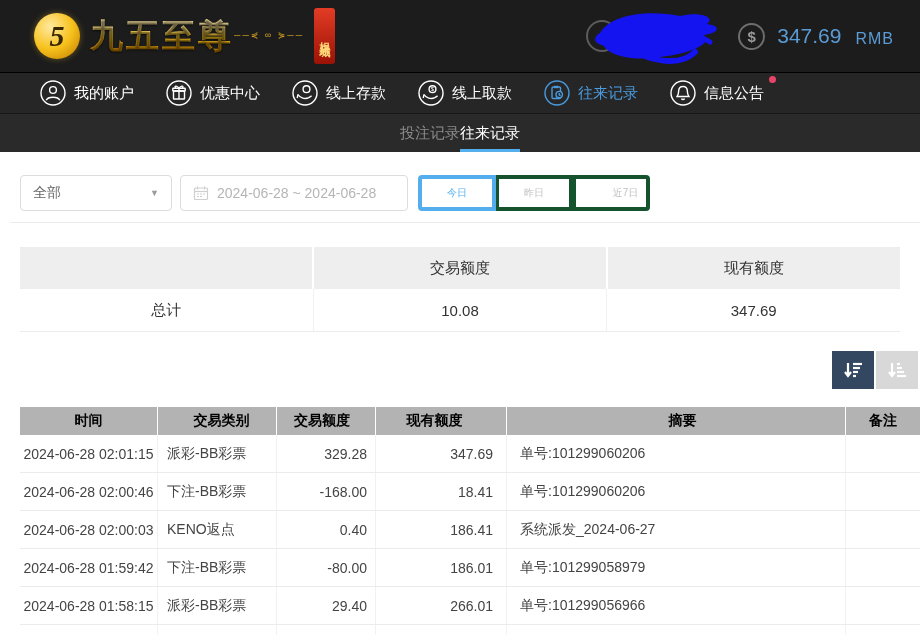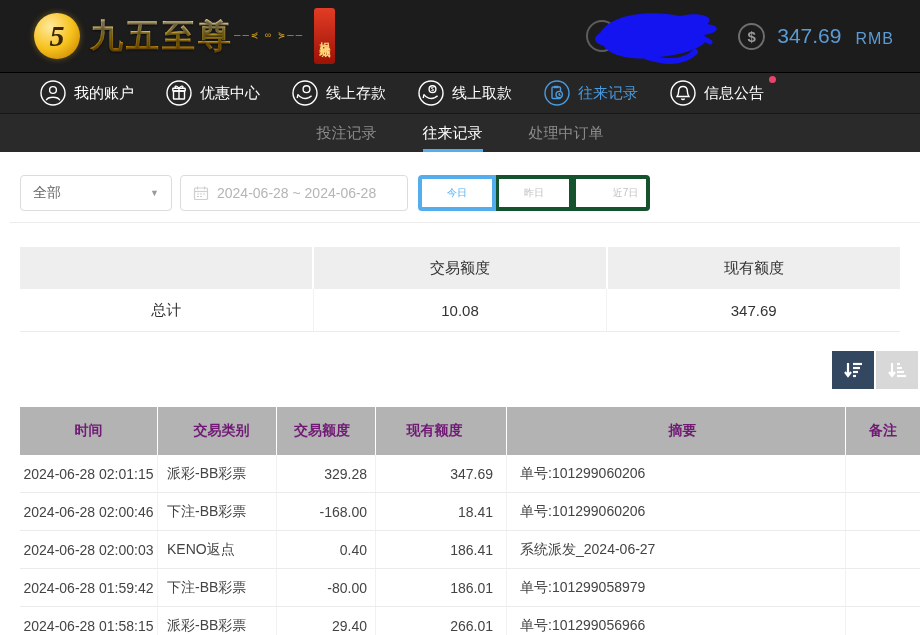--- a/index.html
+++ b/index.html
@@ -45,21 +45,21 @@
     padding-left:40px; gap:32px; }
   .nav-item { display:flex; align-items:center; gap:8px; color:#fff; font-size:15px;
     cursor:pointer; position:relative; }
   .nav-item svg { display:block; }
   .nav-item.active { color:#4a9ade; }
   .nav-dot { position:absolute; top:-4px; right:-12px; width:7px; height:7px;
     border-radius:50%; background:#e8446a; }
 
   
   .tabbar { height:39px; background:#2a2a2a; border-top:1px solid rgba(0,0,0,.45);
-    display:flex; align-items:stretch; justify-content:center; gap:46px; }
+    display:flex; align-items:stretch; justify-content:center; }
   .tab { color:#8b8b8b; font-size:15px; display:flex; align-items:center;
     cursor:pointer; border-bottom:3px solid transparent; padding-top:3px; }
   .tab.active { color:#fff; border-bottom-color:#54aeee; }
 
   
   .filter-row { display:flex; align-items:center; padding:15px 0 0 20px; height:66px; }
   .ctl { height:36px; border:1px solid #dcdcdc; border-radius:4px; background:#fff;
     display:flex; align-items:center; font-size:14px; }
   .type-select { width:152px; padding:0 12px; color:#666; justify-content:space-between;
     cursor:pointer; }
@@ -89,21 +89,21 @@
 
   
   .sort-row { display:flex; justify-content:flex-end; margin:19px 2px 0 0; gap:2px; }
   .sort-btn { width:42px; height:38px; display:flex; align-items:center;
     justify-content:center; cursor:pointer; border:none; }
   .sort-btn.desc { background:#334860; }
   .sort-btn.asc { background:#d8d8d8; }
 
   
   .rtable { margin:18px 0 0 20px; width:900px; font-size:14px; }
-  .rt-head { display:flex; background:#b3b3b3; height:48px; color:#701a75; font-weight:bold; }
+  .rt-head { display:flex; background:#b3b3b3; height:28px; color:#000000; font-weight:bold; }
   .rt-head .hcell { display:flex; align-items:center; justify-content:center;
     border-left:1px solid #fff; }
   .rt-head .hcell:first-child { border-left:none; }
   .rt-row { display:flex; height:38px; border-bottom:1px solid #ebebeb; color:#444; }
   .rt-row .cell { display:flex; align-items:center; border-left:1px solid #f1f1f1; }
   .rt-row .cell:first-child { border-left:none; }
   .c-time { width:137px; justify-content:center; }
   .c-type { width:119px; padding-left:9px; }
   .c-amt  { width:99px;  justify-content:flex-end; padding-right:8px; }
   .c-bal  { width:131px; justify-content:flex-end; padding-right:13px; }
@@ -206,23 +206,20 @@
     </div>
   </div>
 
   <div class="tabbar">
     <div class="tab">
       <span>投注记录</span>
     </div>
     <div class="tab active">
       <span>往来记录</span>
     </div>
-    <div class="tab">
-      <span>处理中订单</span>
-    </div>
   </div>
 
   <div class="filter-row">
     <div class="ctl type-select">
       <span>全部</span>
       <span class="caret">▼</span>
     </div>
     <div class="ctl date-input">
       <svg width="16" height="16" viewBox="0 0 16 16" fill="none" stroke="#cfcfcf" stroke-width="1.2">
         <rect x="1.5" y="3" width="13" height="11.5" rx="1"></rect>

